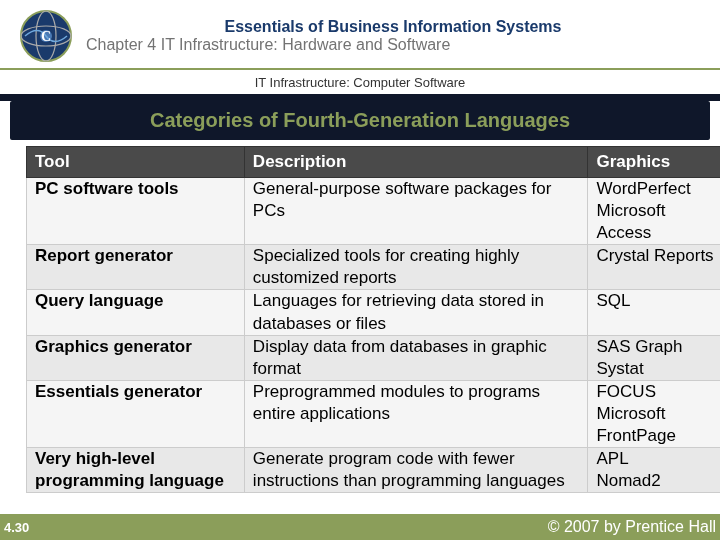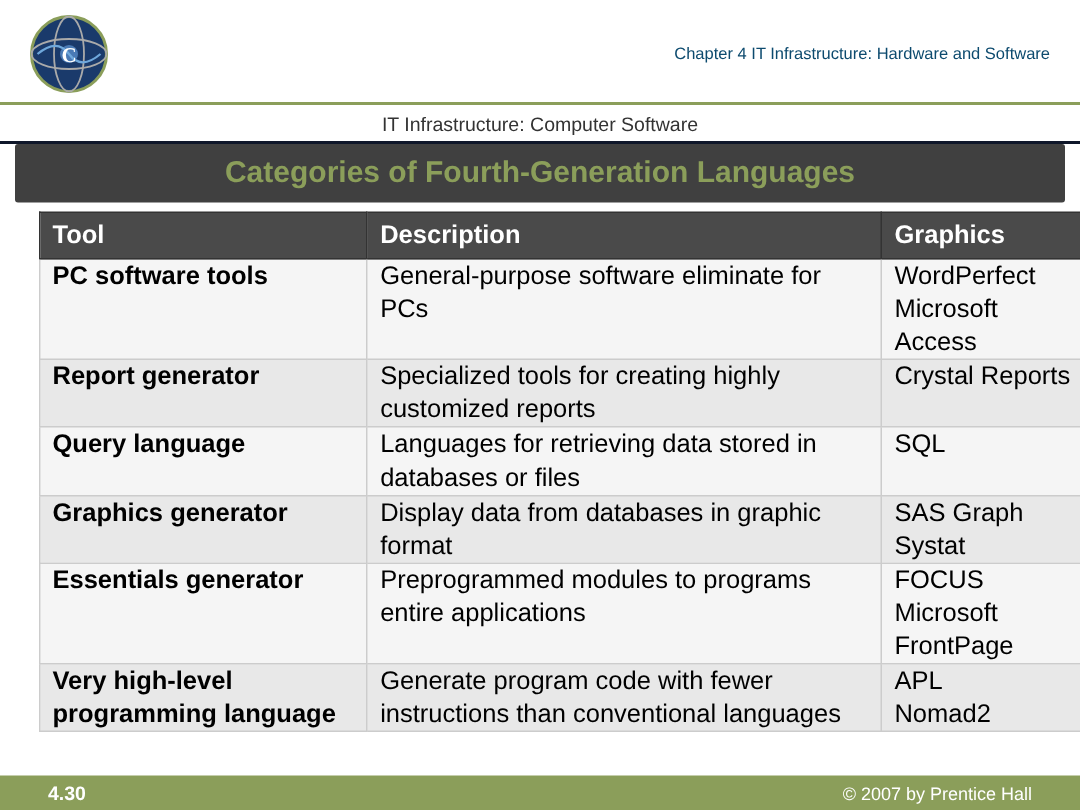--- a/index.html
+++ b/index.html
@@ -28,38 +28,38 @@
     .header-text {
       flex: 1;
     }
     .header-title {
       font-size: 16px;
       font-weight: bold;
       color: #1a3a6b;
       text-align: center;
     }
     .header-subtitle {
-      font-size: 11px;
-      color: #0c4a6e;
-      text-align: right;
+      font-size: 16px;
+      color: #737373;
+      text-align: left;
     }
 
     
     .section-label {
       text-align: center;
       font-size: 13px;
       color: #333;
       padding: 5px 0 4px 0;
-      border-bottom: 2px solid #0f172a;
+      border-bottom: 7px solid #0f172a;
       background: #fff;
     }
 
     
     .page-heading {
-      background: #404040;
+      background: #0f172a;
       text-align: center;
       font-size: 20px;
       font-weight: bold;
       color: #8B9E5A;
       padding: 8px 0;
       margin: 0 10px;
       border-radius: 2px;
     }
 
     
@@ -102,71 +102,72 @@
 
     tbody td:first-child {
       font-weight: bold;
     }
 
     
     .footer {
       display: flex;
       justify-content: space-between;
       align-items: center;
-      padding: 4px 32px;
+      padding: 4px 4px;
       background: #8B9E5A;
       position: absolute;
       bottom: 0;
       left: 0;
       right: 0;
     }
     .footer-left {
       color: #fff;
       font-weight: bold;
       font-size: 13px;
     }
     .footer-right {
       color: #fff;
-      font-size: 12px;
+      font-size: 16px;
     }
   </style>
 </head>
 <body>
 
 <div class="header">
   <svg class="header-logo" viewBox="0 0 52 52">
     <circle cx="26" cy="26" r="25" fill="#1a3a6b" stroke="#8B9E5A" stroke-width="2"></circle>
     <ellipse cx="26" cy="26" rx="10" ry="25" fill="none" stroke="#aaa" stroke-width="1.2"></ellipse>
     <ellipse cx="26" cy="26" rx="25" ry="10" fill="none" stroke="#aaa" stroke-width="1.2"></ellipse>
     <circle cx="26" cy="26" r="6" fill="#4a7ab5"></circle>
     <path d="M5 26 Q18 15 26 26 Q34 37 47 26" fill="none" stroke="#6fa8dc" stroke-width="1.5"></path>
     <text x="26" y="31" text-anchor="middle" fill="#fff" font-size="14" font-weight="bold" font-family="serif">C</text>
   </svg>
   <div class="header-text">
+    <div class="header-title">Essentials of Business Information Systems</div>
     <div class="header-subtitle">Chapter 4 IT Infrastructure: Hardware and Software</div>
   </div>
 </div>
 
 <div class="section-label">IT Infrastructure: Computer Software</div>
 
 <div class="page-heading">Categories of Fourth-Generation Languages</div>
 
 <div class="table-container">
   <table>
     <thead>
       <tr>
         <th>Tool</th>
         <th>Description</th>
         <th>Graphics</th>
       </tr>
     </thead>
     <tbody id="table-body">
     <tr>
           <td>PC software tools</td>
-          <td>General-purpose software eliminate for PCs</td>
+          <td>General-purpose software packages for PCs</td>
           <td>WordPerfect<br>Microsoft Access</td>
         </tr>
         <tr>
           <td>Report generator</td>
           <td>Specialized tools for creating highly customized reports</td>
           <td>Crystal Reports</td>
         </tr>
         <tr>
           <td>Query language</td>
           <td>Languages for retrieving data stored in databases or files</td>
@@ -177,21 +178,21 @@
           <td>Display data from databases in graphic format</td>
           <td>SAS Graph<br>Systat</td>
         </tr>
         <tr>
           <td>Essentials generator</td>
           <td>Preprogrammed modules to programs entire applications</td>
           <td>FOCUS<br>Microsoft FrontPage</td>
         </tr>
         <tr>
           <td>Very high-level programming language</td>
-          <td>Generate program code with fewer instructions than conventional languages</td>
+          <td>Generate program code with fewer instructions than programming languages</td>
           <td>APL<br>Nomad2</td>
         </tr>
       </tbody>
   </table>
 </div>
 
 <div class="footer">
   <span class="footer-left">4.30</span>
   <span class="footer-right">© 2007 by Prentice Hall</span>
 </div>

